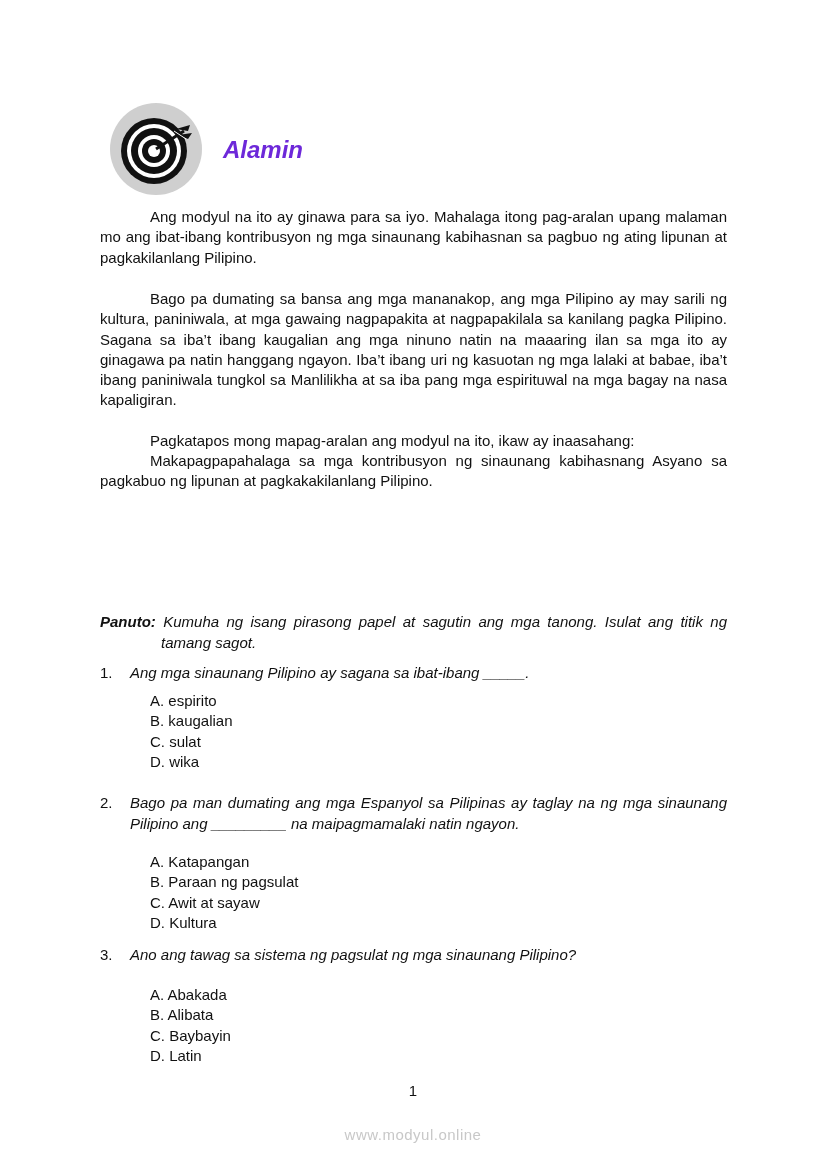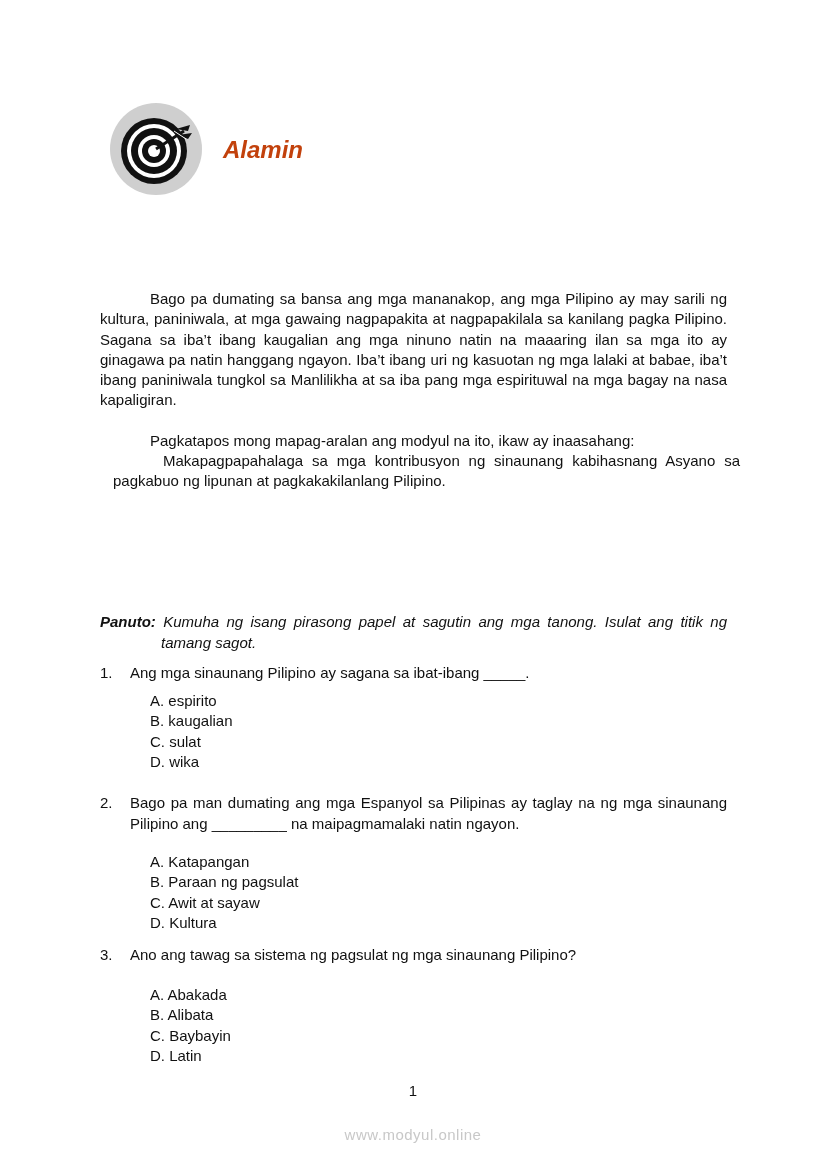--- a/index.html
+++ b/index.html
@@ -9,34 +9,34 @@
     }
     .page { position: absolute; left: 0; top: 0; width: 826px; height: 1169px; }
     .section-head { position: absolute; left: 110px; width: 400px; height: 94px; }
     .icon-circle {
       position: absolute; left: 0; top: 0; width: 92px; height: 92px;
       border-radius: 50%; background: #cfcfcf;
     }
     .icon-circle svg { position: absolute; left: 0; top: 0; width: 92px; height: 92px; }
     .section-title {
       position: absolute; left: 113px; font-weight: bold; font-style: italic;
-      font-size: 24px; color: #c2410c;
+      font-size: 24px; color: #6d28d9;
     }
     .para {
       position: absolute; left: 100px; width: 627px; font-size: 15px;
       line-height: 20.3px; text-align: justify; margin: 0;
     }
     .indent { text-indent: 50px; }
     .panuto { position: absolute; left: 100px; top: 611px; width: 627px; font-size: 15px; line-height: 21px; font-style: italic; }
     .panuto b { font-weight: bold; }
     .panuto .p1 { text-align: justify; text-align-last: justify; display: block; }
     .panuto .p2 { display: block; padding-left: 61px; }
     .q { position: absolute; left: 100px; width: 627px; font-size: 15px; line-height: 21px; }
     .q .num { position: absolute; left: 0; top: 0; }
-    .q .text { display: block; margin-left: 30px; }
+    .q .text { display: block; margin-left: 30px; font-style: italic; }
     .q .text.just { text-align: justify; text-align-last: left; }
     .choices { position: absolute; left: 150px; font-size: 15px; line-height: 20.3px; }
     .choices div { white-space: nowrap; }
     .page-number { position: absolute; left: 0; width: 826px; top: 1082px; text-align: center; font-size: 15px; }
     .watermark { position: absolute; left: 0; width: 826px; top: 1126px; text-align: center; font-size: 15px; color: #c8c8c8; letter-spacing: 0.5px; }
   </style>
 </head>
 <body>
 
 <div class="page">
@@ -52,23 +52,24 @@
         <circle cx="44" cy="48" r="6" fill="#fff"></circle>
         <line x1="46" y1="46" x2="74" y2="28" stroke="#111" stroke-width="3"></line>
         <path d="M66 26 L80 22 L78 28 Z" fill="#111"></path>
         <path d="M68 32 L82 30 L78 36 Z" fill="#111"></path>
         <line x1="64" y1="28" x2="76" y2="36" stroke="#fff" stroke-width="1"></line>
       </svg>
     </div>
     <div class="section-title" style="top:33px;">Alamin</div>
   </div>
 
+  <p class="para indent" style="top:207px;">Ang modyul na ito ay ginawa para sa iyo. Mahalaga itong pag-aralan upang malaman mo ang ibat-ibang kontribusyon ng mga sinaunang kabihasnan sa pagbuo ng ating lipunan at pagkakilanlang Pilipino.</p>
   <p class="para indent" style="top:289px;">Bago pa dumating sa bansa ang mga mananakop, ang mga Pilipino ay may sarili ng kultura, paniniwala, at mga gawaing nagpapakita at nagpapakilala sa kanilang pagka Pilipino. Sagana sa iba’t ibang kaugalian ang mga ninuno natin na maaaring ilan sa mga ito ay ginagawa pa natin hanggang ngayon. Iba’t ibang uri ng kasuotan ng mga lalaki at babae, iba’t ibang paniniwala tungkol sa Manlilikha at sa iba pang mga espirituwal na mga bagay na nasa kapaligiran.</p>
   <p class="para indent" style="top:431px;">Pagkatapos mong mapag-aralan ang modyul na ito, ikaw ay inaasahang:</p>
-  <p class="para indent" style="top:451px;margin-left:13px;">Makapagpapahalaga sa mga kontribusyon ng sinaunang kabihasnang Asyano sa pagkabuo ng lipunan at pagkakakilanlang Pilipino.</p>
+  <p class="para indent" style="top:451px;">Makapagpapahalaga sa mga kontribusyon ng sinaunang kabihasnang Asyano sa pagkabuo ng lipunan at pagkakakilanlang Pilipino.</p>
 
 
   <div class="panuto">
     <span class="p1"><b>Panuto:</b> <span>Kumuha ng isang pirasong papel at sagutin ang mga tanong. Isulat ang titik ng</span></span>
     <span class="p2">tamang sagot.</span>
   </div>
 
   <div class="q" style="top:662px;">
     <span class="num">1.</span>
     <span class="text">Ang mga sinaunang Pilipino ay sagana sa ibat-ibang _____.</span>

